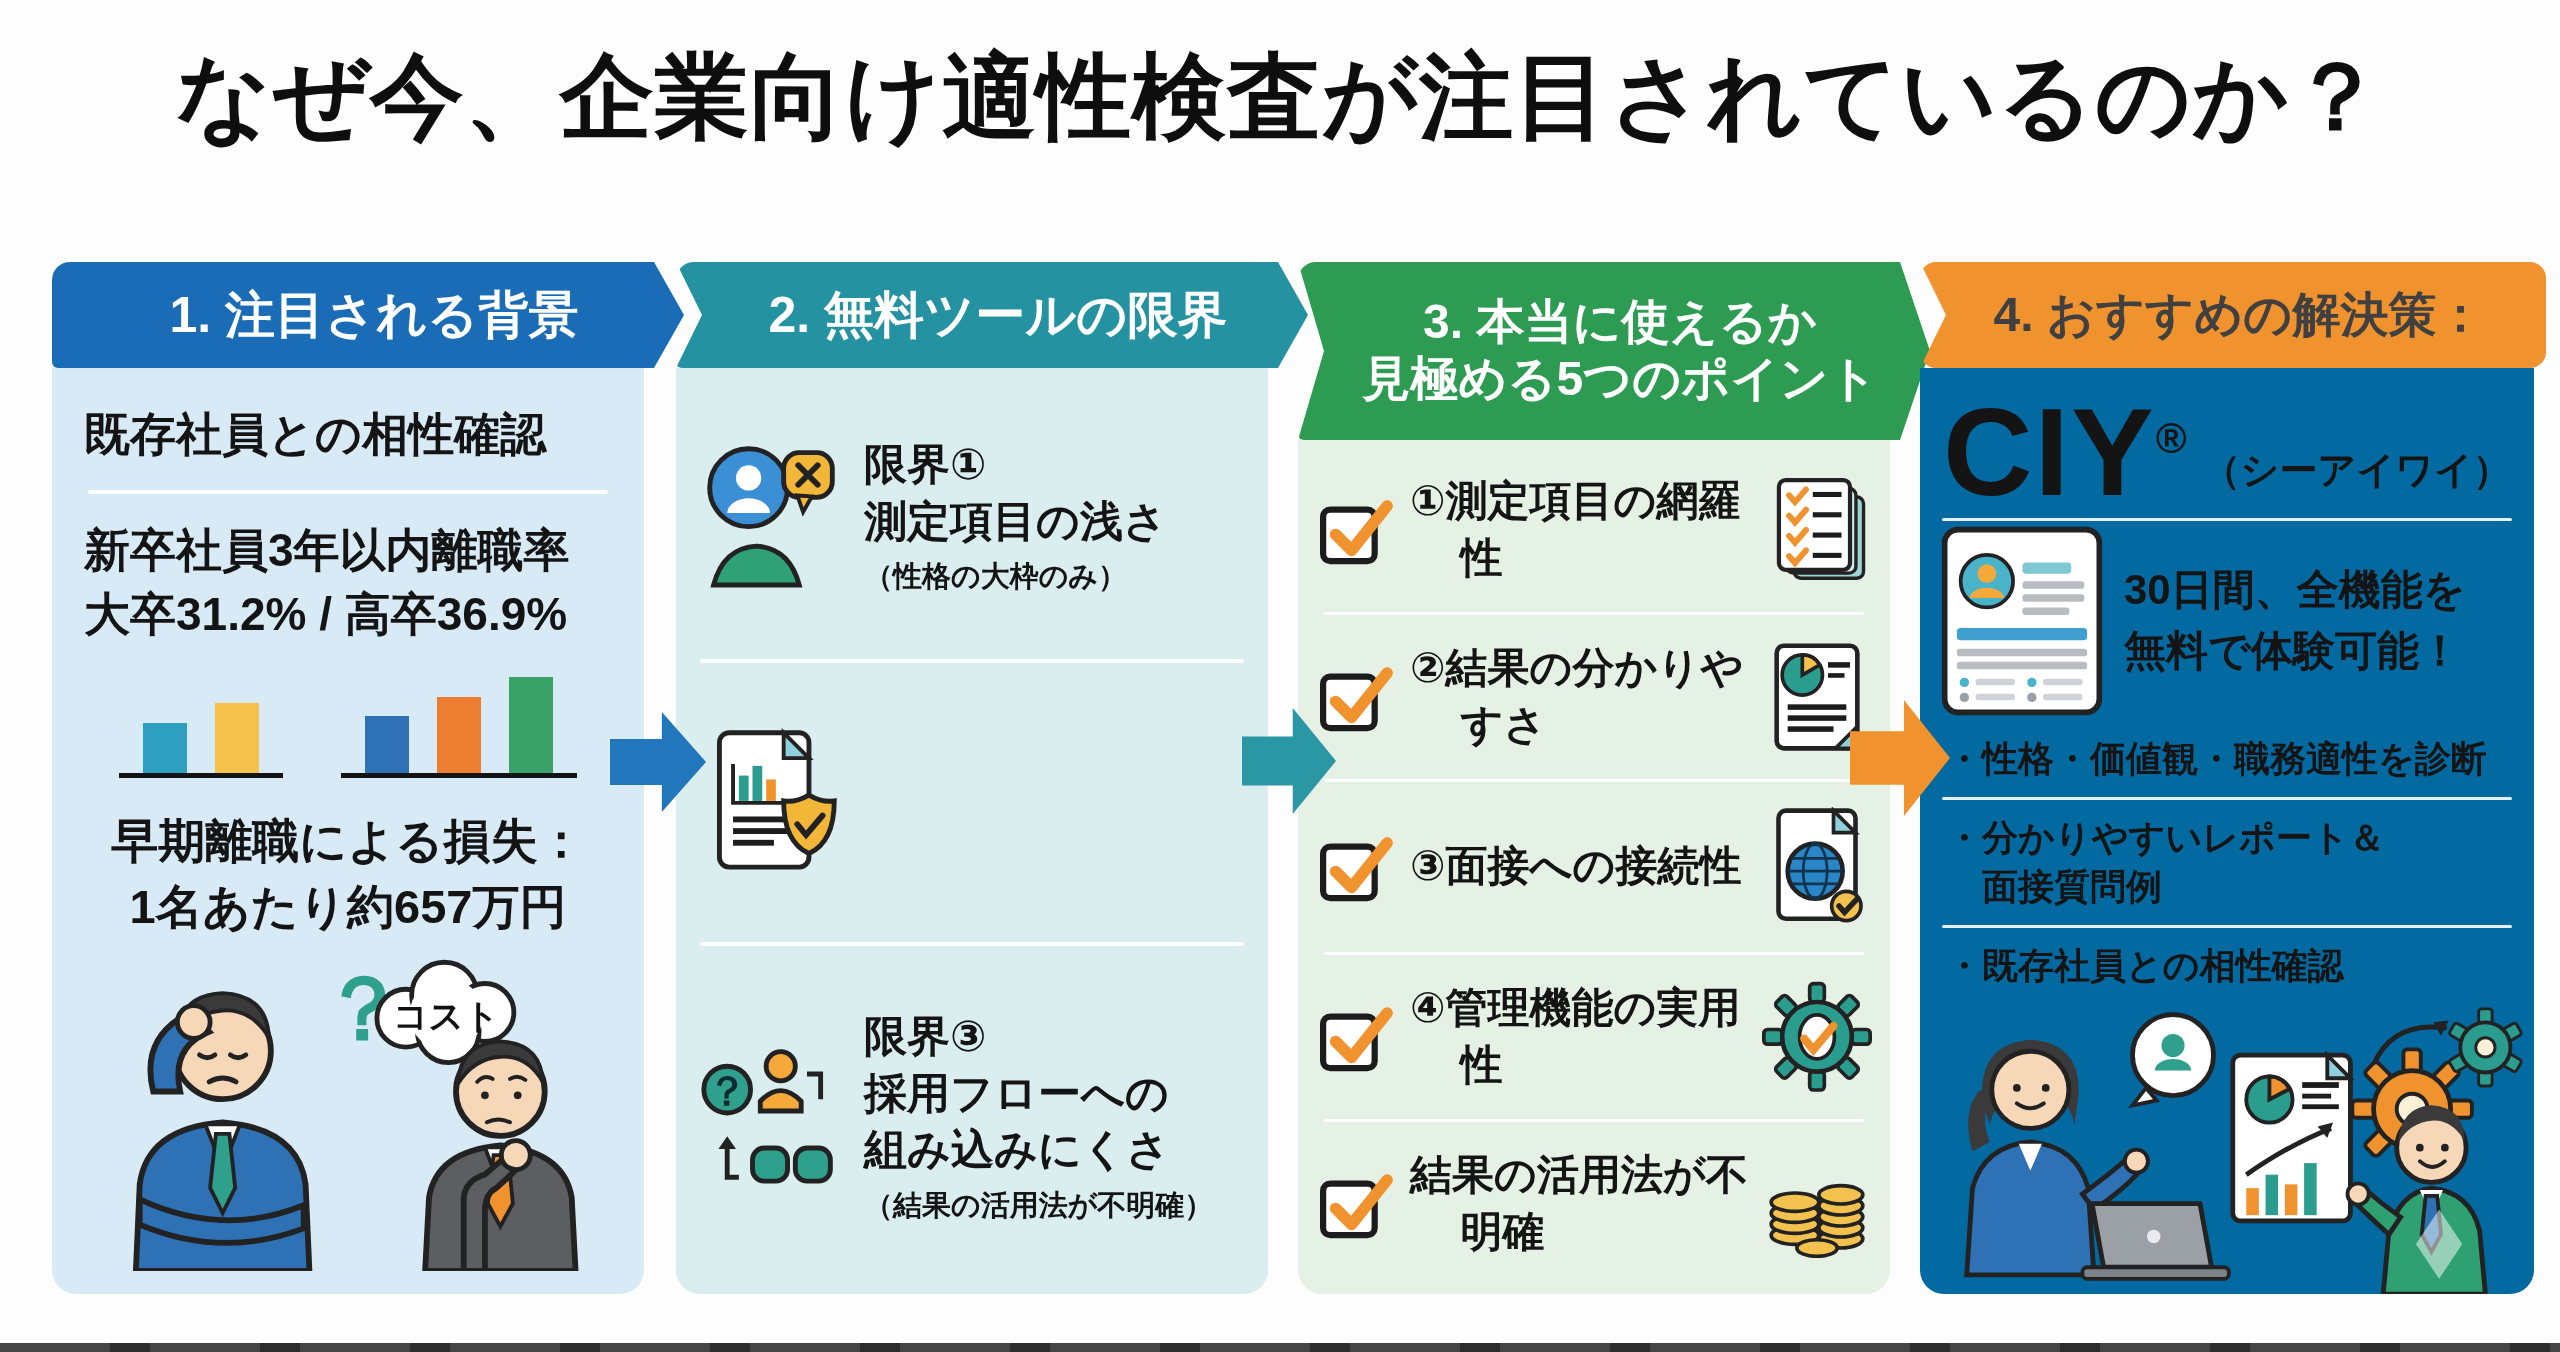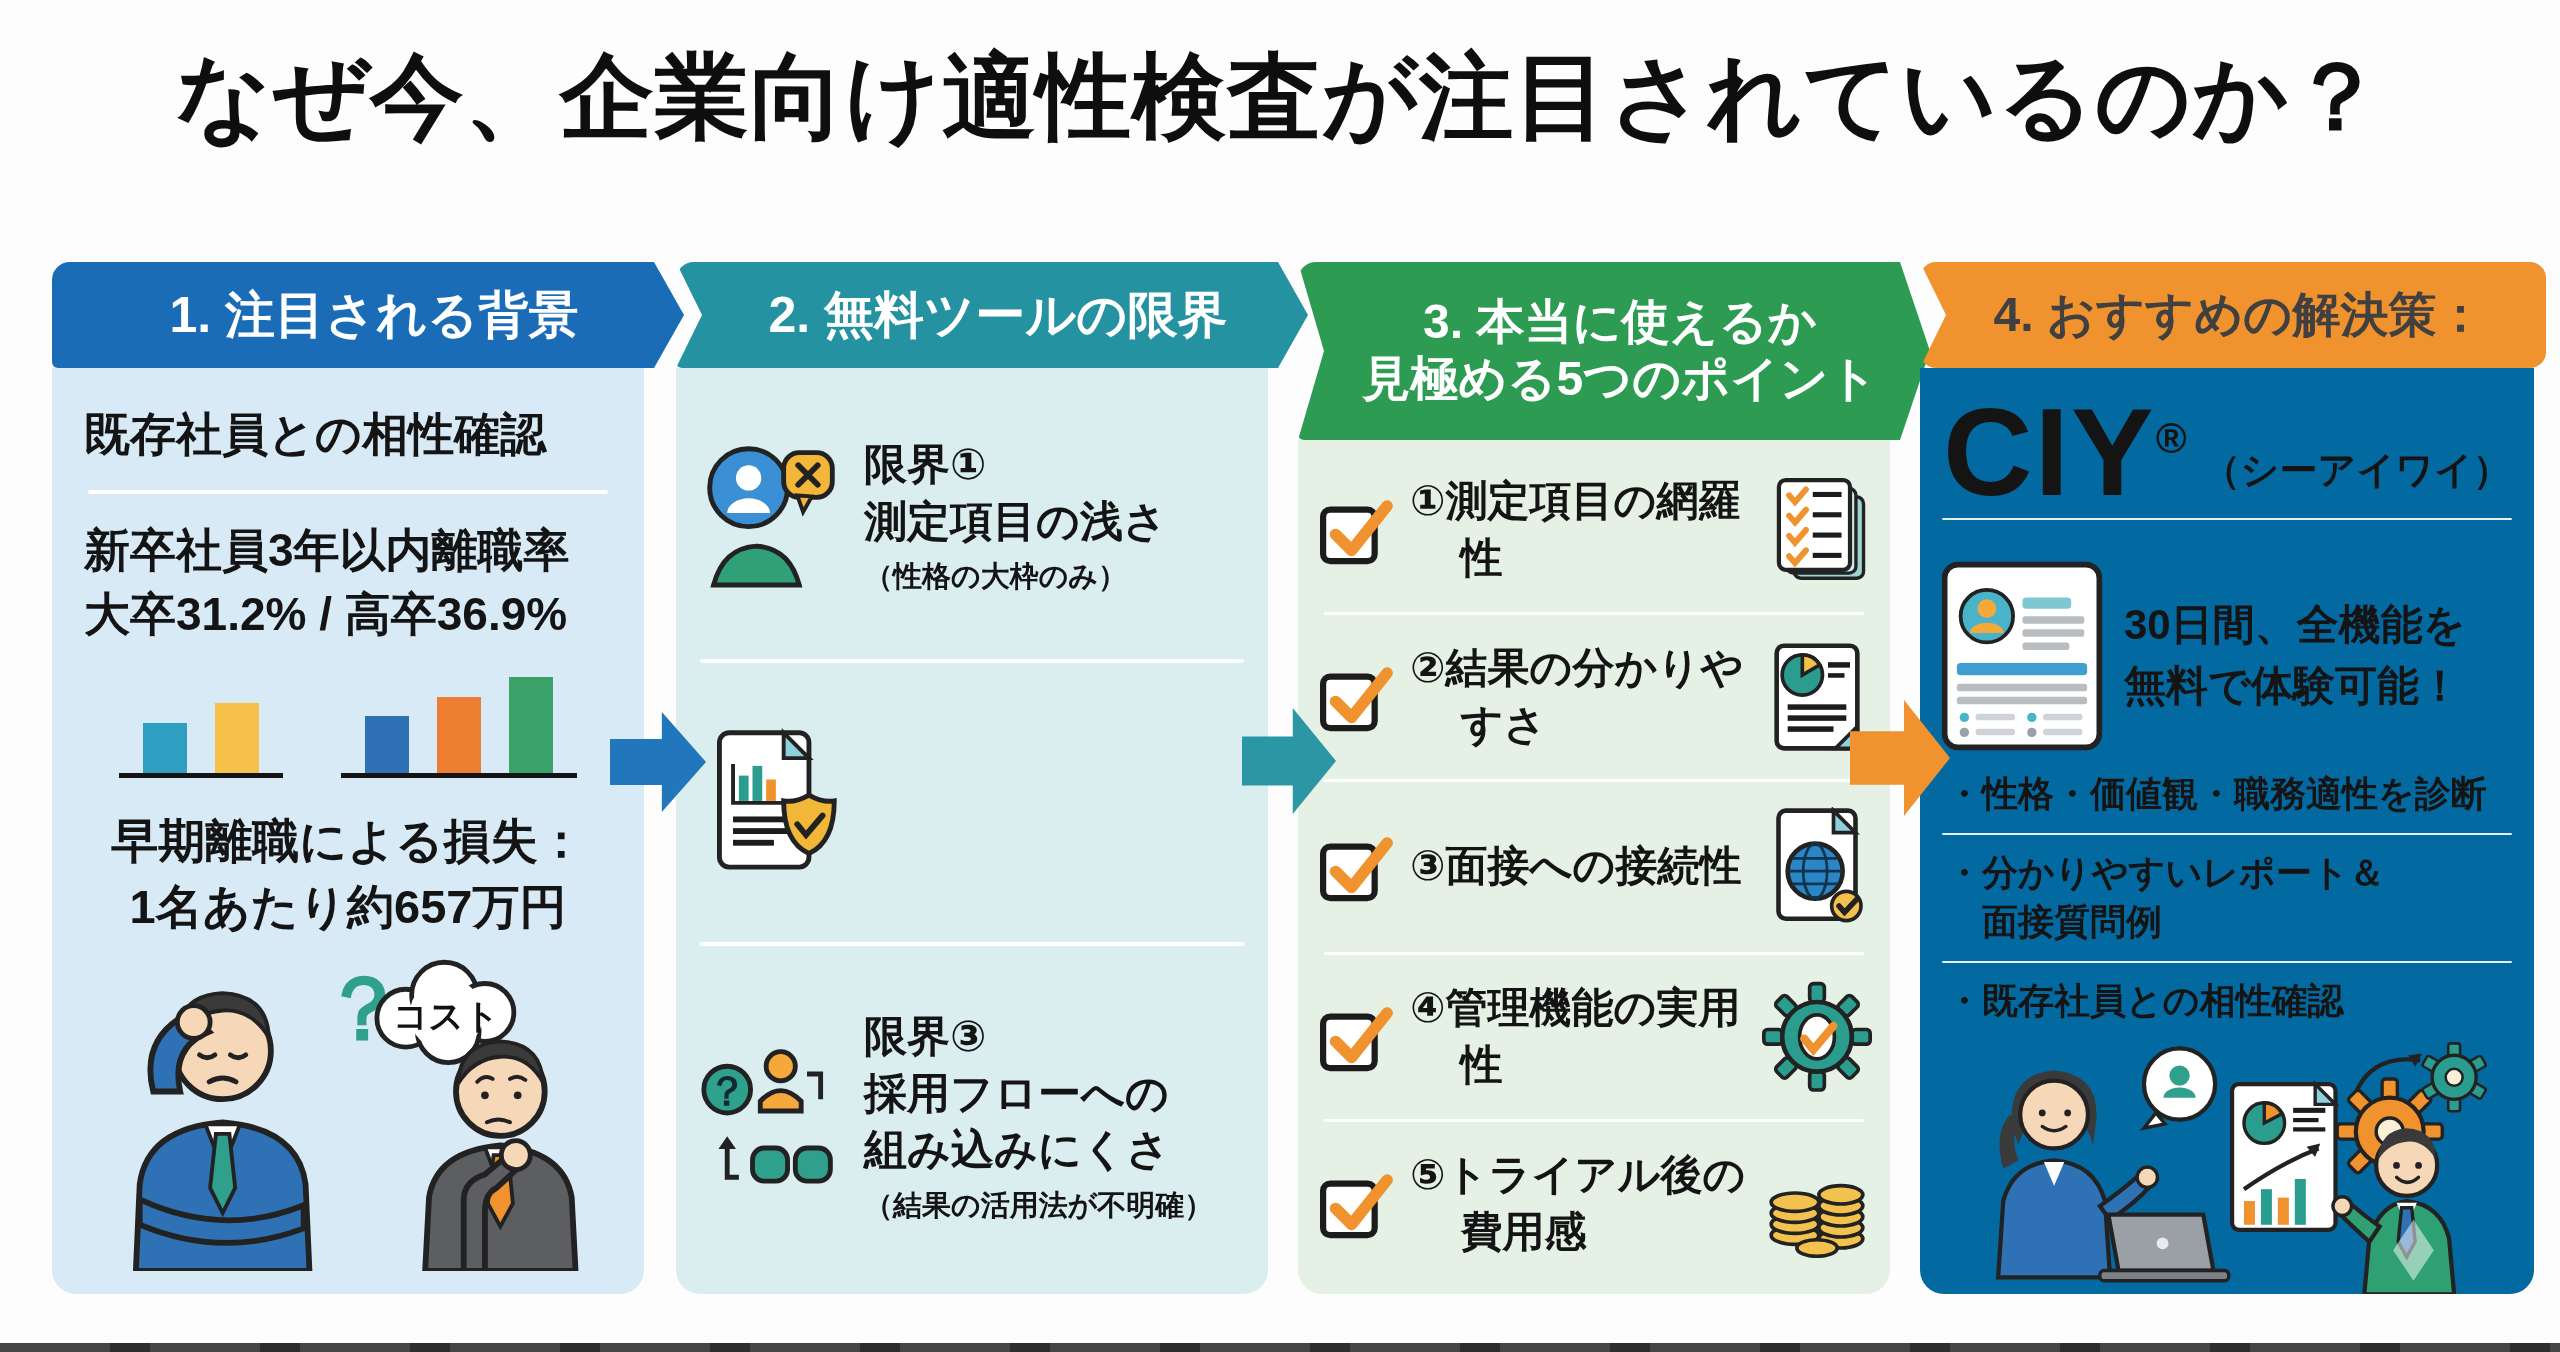--- a/index.html
+++ b/index.html
@@ -48,21 +48,21 @@
   .pt .cb{flex:0 0 80px;}
   .pt .lb{flex:1;font-size:42px;font-weight:800;line-height:1.35;margin:0;
           padding-left:1.2em;text-indent:-1.2em;}
   .pt .ic{flex:0 0 110px;}
   .sep3{height:3px;background:#fff;margin:0 26px;border-radius:2px;}
   .ciyrow{display:flex;align-items:flex-end;justify-content:center;gap:14px;padding:10px 18px 6px;}
   .ciy{font-size:124px;font-weight:900;line-height:.95;letter-spacing:2px;margin:0;}
   .reg{font-size:42px;font-weight:900;}
   .kana{font-size:38px;font-weight:800;margin:0 0 16px;}
   .sep4{height:3px;background:rgba(255,255,255,.9);margin:0 22px;border-radius:2px;}
-  .trial{display:flex;align-items:center;gap:20px;padding:4px 20px;margin-top:36px;}
+  .trial{display:flex;align-items:center;gap:20px;padding:4px 20px;}
   .trial svg{flex:0 0 164px;}
   .trial p{font-size:42px;font-weight:800;line-height:1.45;white-space:pre-line;margin:0;}
   .blt{font-size:36px;font-weight:800;line-height:1.35;margin:0;white-space:pre-line;
        padding:14px 24px 14px calc(26px + 1em);text-indent:-1em;}
   .illu4{display:block;width:100%;}
   .arrow{position:absolute;z-index:5;
          clip-path:polygon(0 27%,54% 27%,54% 0,100% 50%,54% 100%,54% 73%,0 73%);}
   .ar1{left:610px;top:712px;width:96px;height:100px;background:#2276bb;}
   .ar2{left:1242px;top:708px;width:94px;height:106px;background:#2b96a4;}
   .ar3{left:1850px;top:700px;width:100px;height:116px;background:#f0922e;}
@@ -300,21 +300,21 @@
           </g>
         </svg>
       </div>
       <div class="sep3"></div>
 
       <div class="pt">
         <svg class="cb" viewBox="0 0 90 90">
           <rect x="8" y="22" width="58" height="58" rx="8" fill="#fff" stroke="#1c1c1c" stroke-width="7"></rect>
           <path d="M22 50 L40 68 L80 18" fill="none" stroke="#f0922e" stroke-width="13" stroke-linecap="round" stroke-linejoin="round"></path>
         </svg>
-        <p class="lb">⑤トライアル後の費用感</p>
+        <p class="lb">結果の活用法が不明確</p>
         <svg class="ic" viewBox="0 0 120 120">
           <g fill="#f2c14e" stroke="#222" stroke-width="4">
             <ellipse cx="86" cy="98" rx="24" ry="10"></ellipse>
               <ellipse cx="86" cy="86" rx="24" ry="10"></ellipse>
             <ellipse cx="86" cy="74" rx="24" ry="10"></ellipse>
               <ellipse cx="86" cy="62" rx="24" ry="10"></ellipse>
             <ellipse cx="86" cy="50" rx="24" ry="10"></ellipse>
             <ellipse cx="36" cy="94" rx="26" ry="10"></ellipse>
               <ellipse cx="36" cy="82" rx="26" ry="10"></ellipse>
             <ellipse cx="36" cy="70" rx="26" ry="10"></ellipse>

